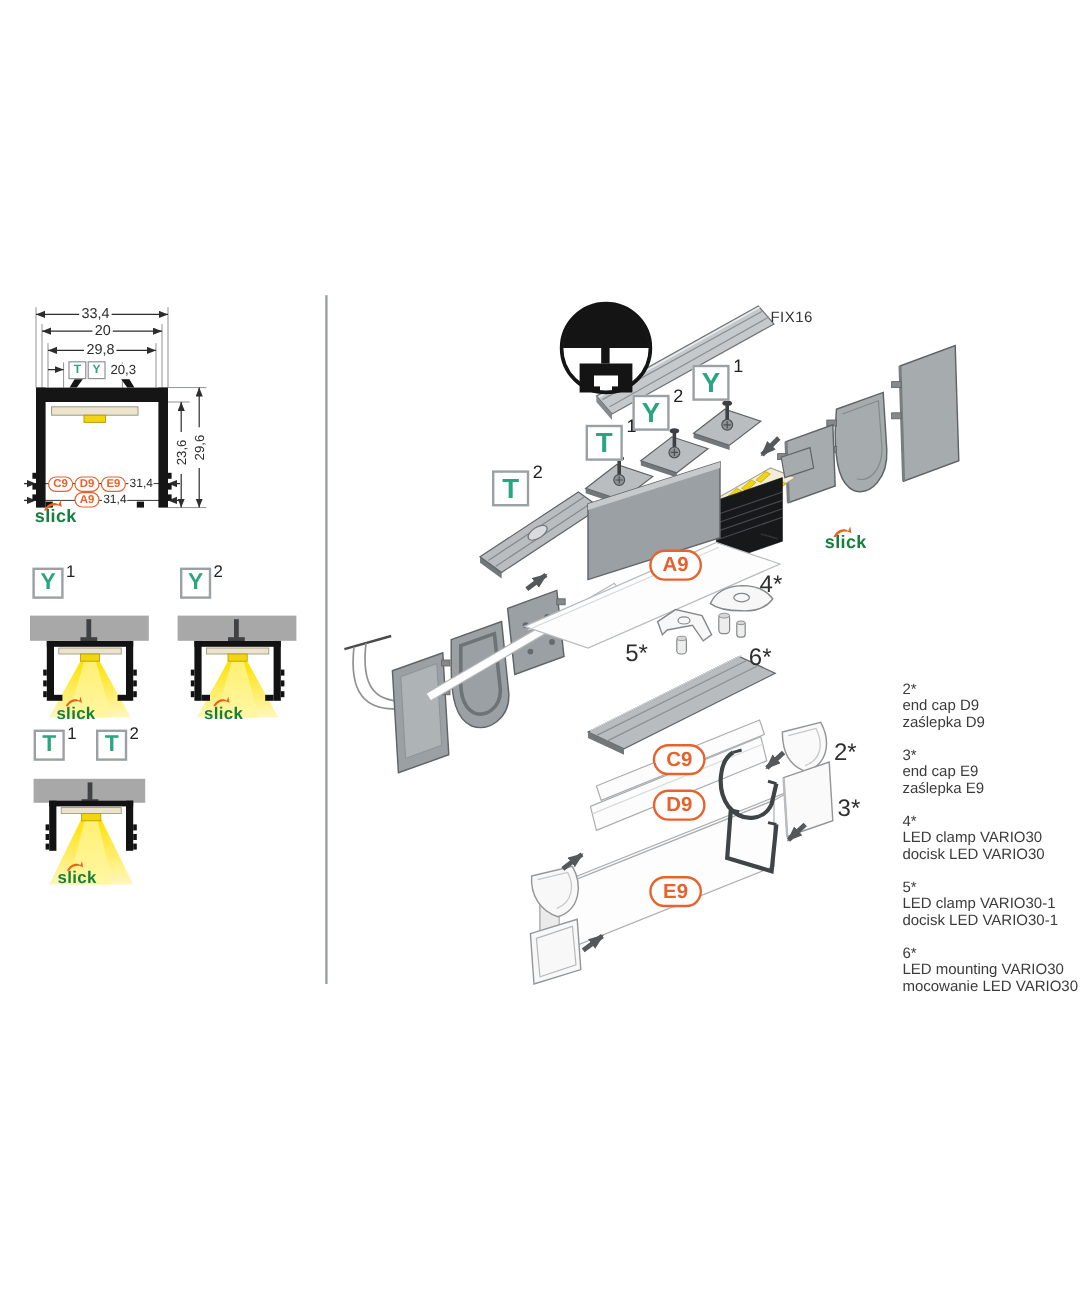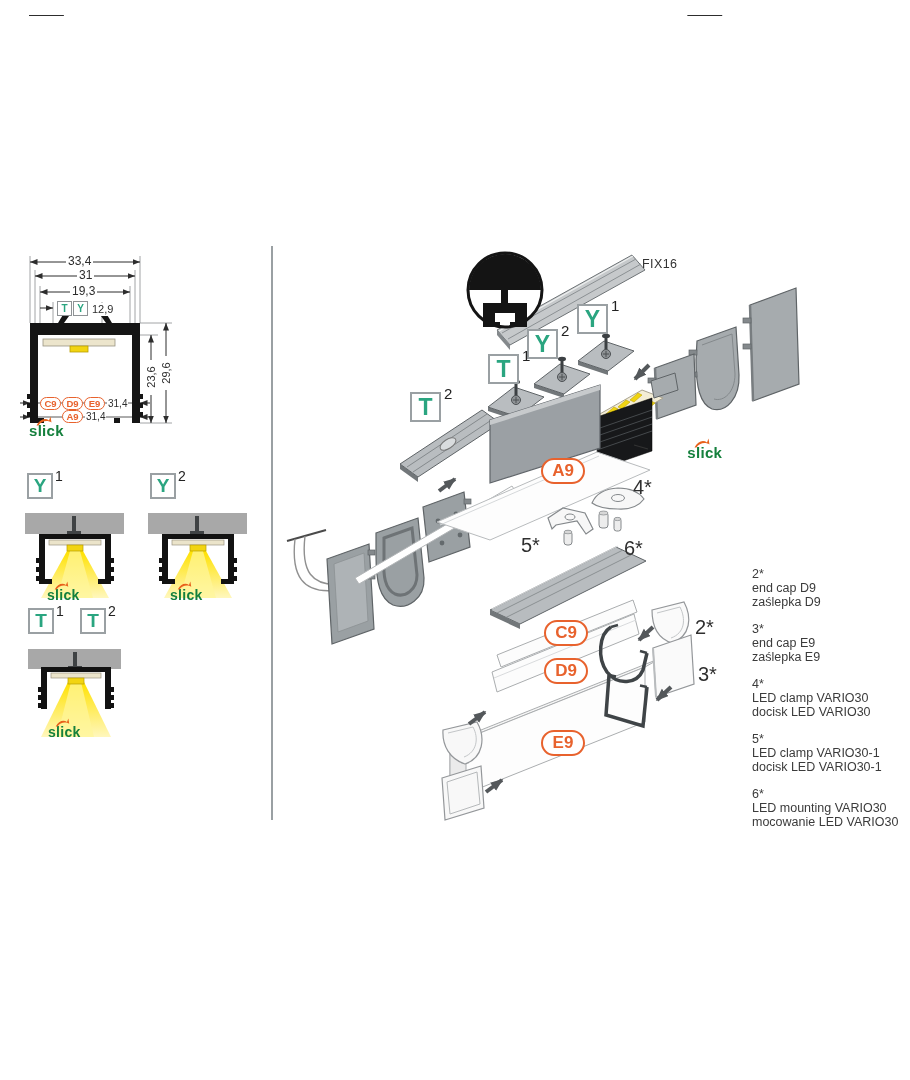--- a/index.html
+++ b/index.html
@@ -1,17 +1,17 @@
 <!DOCTYPE html>
 <html><head>
 <meta charset="utf-8">
 <style>
   html,body{margin:0;padding:0;background:#fff;}
   .page{position:relative;width:910px;height:1080px;background:#fff;overflow:hidden;
-        font-family:"Liberation Sans",sans-serif;color:#2d2d2d;text-decoration:underline;}
+        font-family:"Liberation Sans",sans-serif;color:#2d2d2d;}
   .abs{position:absolute;}
   
   .dim{font-size:12px;line-height:13px;color:#2d2d2d;background:#fff;padding:0 2px;white-space:nowrap;}
   .dim-sm{font-size:10px;line-height:11px;color:#2d2d2d;background:#fff;padding:0 1px;white-space:nowrap;}
   
   .tagwrap{display:flex;align-items:flex-start;}
   .tagbox{width:31px;height:30px;border:2px solid #9aa0a3;background:#fff;display:flex;
           align-items:center;justify-content:center;font-weight:700;font-size:23px;color:#2aa580;box-sizing:border-box;}
   .vbox{width:26px;height:26px;border:2px solid #9aa0a3;background:#fff;display:flex;
         align-items:center;justify-content:center;font-weight:700;font-size:19px;color:#2aa580;box-sizing:border-box;}
@@ -102,25 +102,25 @@
         <rect x="122" y="157" width="3" height="5"></rect>
         <rect x="122" y="166" width="3" height="5"></rect>
       <rect x="20" y="172" width="6" height="5"></rect>
         <rect x="96" y="172" width="6" height="5"></rect>
     </g>
     <rect x="25" y="93" width="72" height="7" fill="#ece5cc" stroke="#9a9483" stroke-width="0.8"></rect>
     <rect x="52" y="100" width="18" height="6" fill="#f2d411" stroke="#b89d00" stroke-width="0.8"></rect>
   </svg>
   
   <span class="abs dim" style="left:66px;top:255px">33,4</span>
-  <span class="abs dim" style="left:77px;top:269px">31</span>
-  <span class="abs dim" style="left:70px;top:285px">19,3</span>
+  <span class="abs dim" style="left:77px;top:269px">20</span>
+  <span class="abs dim" style="left:70px;top:285px">29,8</span>
   <span class="abs mbox" style="left:57px;top:301px">T</span>
   <span class="abs mbox" style="left:73px;top:301px">Y</span>
-  <span class="abs dim" style="left:90px;top:303px;font-size:11px">12,9</span>
+  <span class="abs dim" style="left:90px;top:303px;font-size:11px">20,3</span>
   <span class="abs oval-sm" style="left:40px;top:397px">C9</span>
   <span class="abs oval-sm" style="left:62px;top:397px">D9</span>
   <span class="abs oval-sm" style="left:84px;top:397px">E9</span>
   <span class="abs dim-sm" style="left:107px;top:398px">31,4</span>
   <span class="abs oval-sm" style="left:62px;top:410px">A9</span>
   <span class="abs dim-sm" style="left:85px;top:411px">31,4</span>
   <span class="abs slick" style="left:29px;top:422px;font-size:15px">
     <svg width="16" height="10" style="top:-6px;left:7px" viewBox="0 0 16 10">
       <path d="M0.5,9.5 C3.5,3.5 9,1.5 13,4.5 L14.5,0.5 L15.5,6.5 C11.5,3.5 5,5 2.5,9.5 Z" fill="#e8611b"></path>
     </svg>

